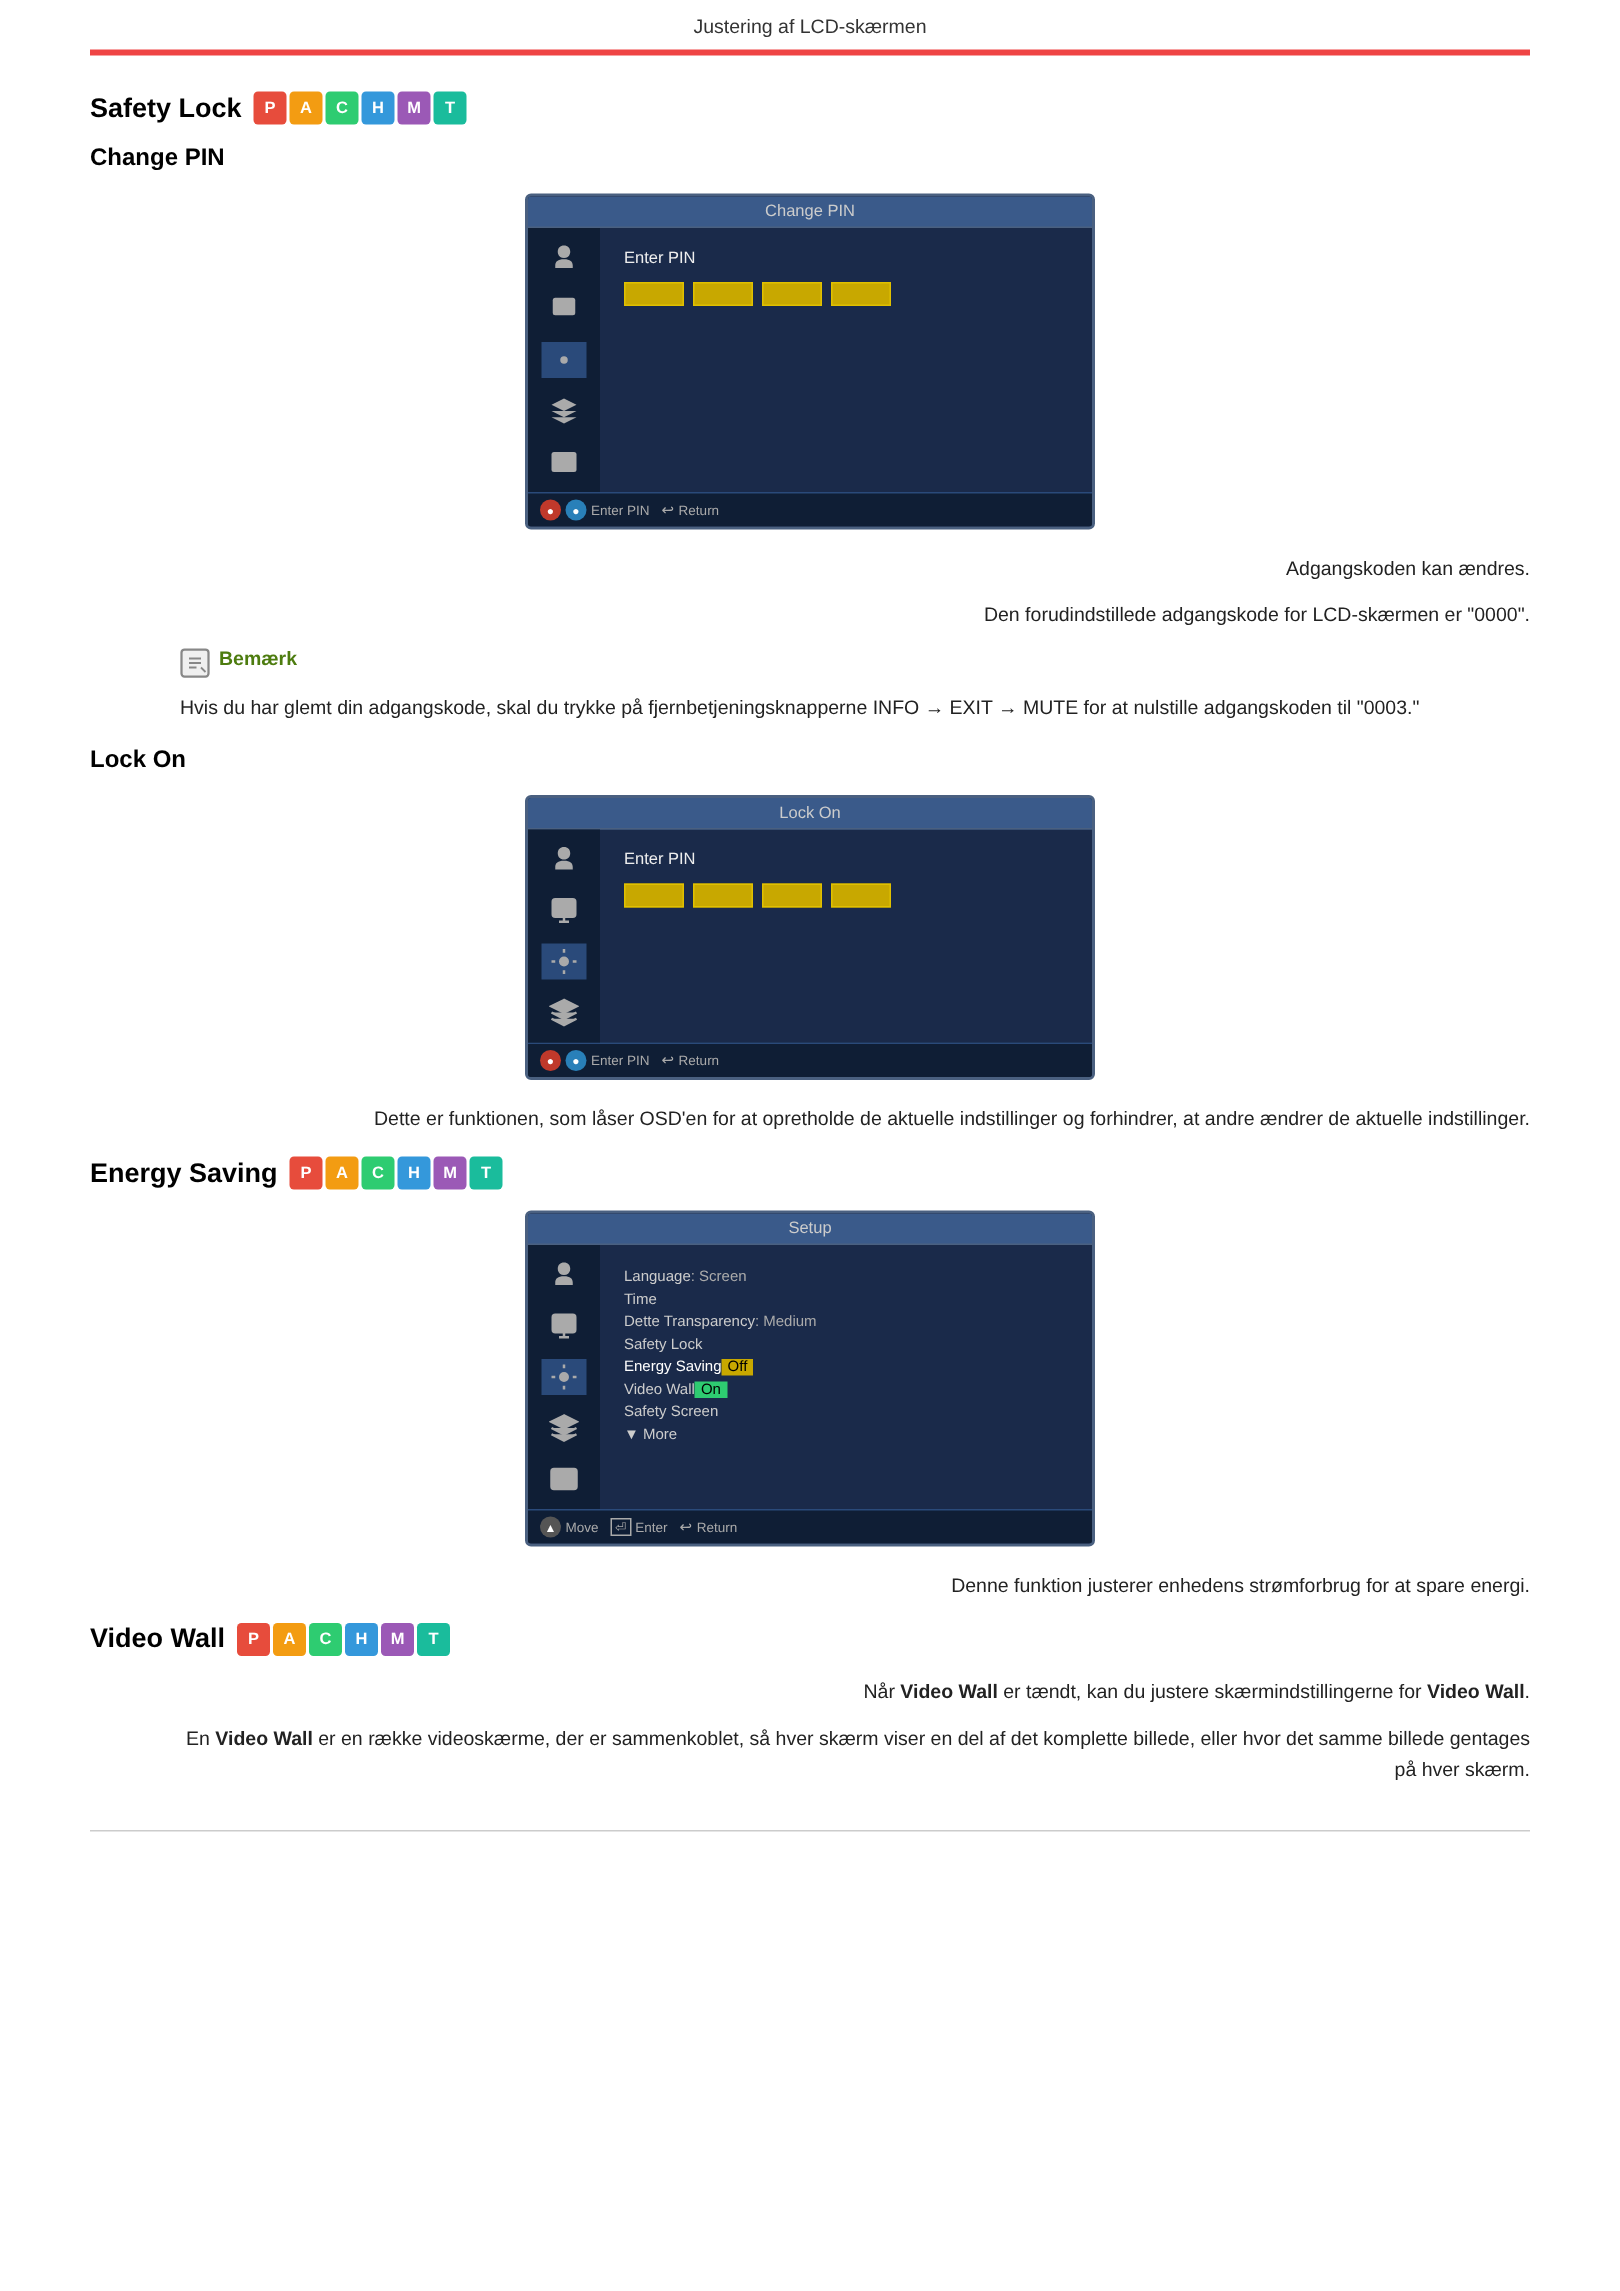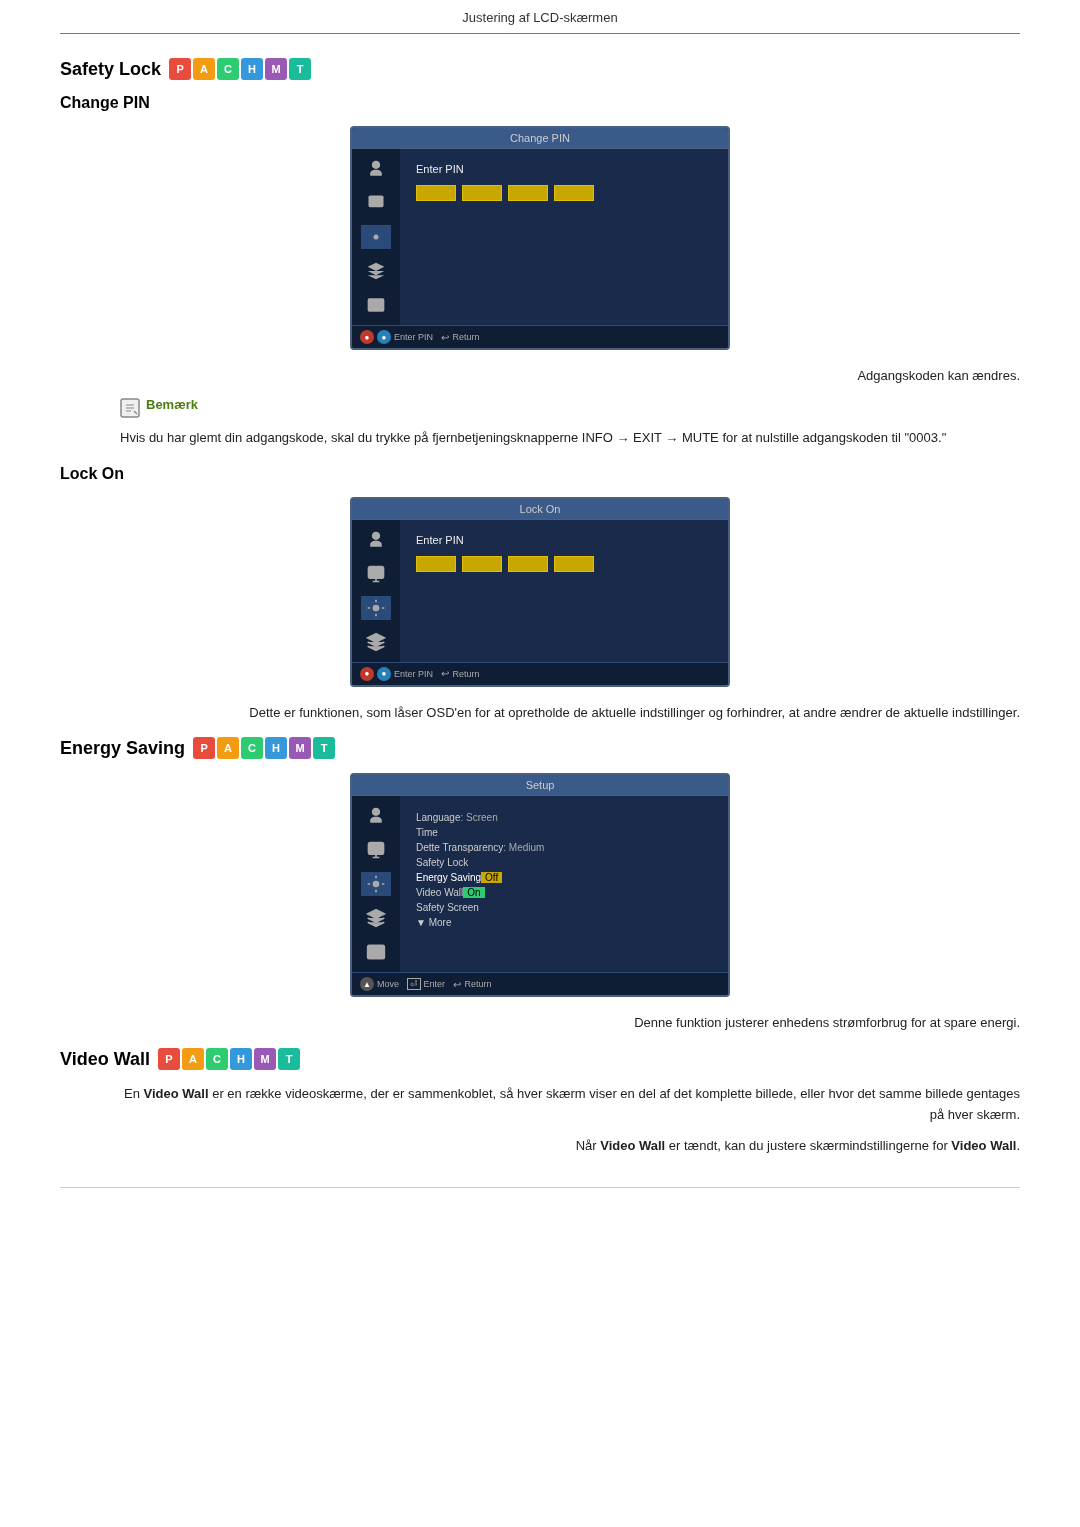--- a/index.html
+++ b/index.html
@@ -14,21 +14,21 @@
 
     .page-container {
       padding: 0 60px;
     }
 
     .page-title {
       text-align: center;
       font-size: 13px;
       color: #333;
       padding: 10px 0 8px;
-      border-bottom: 1px solid #ef4444;
+      border-bottom: 4px solid #ef4444;
       margin-bottom: 24px;
     }
 
     
     .section-heading {
       font-size: 18px;
       font-weight: bold;
       margin-bottom: 14px;
       display: flex;
       align-items: center;
@@ -353,20 +353,21 @@
           </div>
           <div class="footer-btn">
             <span class="footer-return-icon">↩</span>
             <span>Return</span>
           </div>
         </div>
       </div>
     </div>
 
     <div class="text-block">Adgangskoden kan ændres.</div>
+    <div class="text-block">Den forudindstillede adgangskode for LCD-skærmen er "0000".</div>
 
     <div class="note-block">
       <svg class="note-icon" viewBox="0 0 20 20" fill="none" xmlns="http://www.w3.org/2000/svg">
         <rect x="1" y="1" width="18" height="18" rx="2" stroke="#888" stroke-width="1.5" fill="#f0f0f0"></rect>
         <path d="M6 7h8M6 10h8M6 13h5" stroke="#888" stroke-width="1.2"></path>
         <path d="M14 13l3 3" stroke="#888" stroke-width="1.2"></path>
       </svg>
       <span class="note-label">Bemærk</span>
     </div>
     <div class="note-text">Hvis du har glemt din adgangskode, skal du trykke på fjernbetjeningsknapperne INFO → EXIT → MUTE for at nulstille adgangskoden til "0003."</div>
@@ -538,21 +539,21 @@
         <span class="badge badge-p">P</span>
         <span class="badge badge-a">A</span>
         <span class="badge badge-c">C</span>
         <span class="badge badge-h">H</span>
         <span class="badge badge-m">M</span>
         <span class="badge badge-t">T</span>
       </div>
     </div>
 
     <div class="text-block">
+      <span>Når </span><span class="bold">Video Wall</span><span> er tændt, kan du justere skærmindstillingerne for </span><span class="bold">Video Wall</span><span>.</span>
+    </div>
+    <div class="text-block">
       <span>En </span><span class="bold">Video Wall</span><span> er en række videoskærme, der er sammenkoblet, så hver skærm viser en del af det komplette billede, eller hvor det samme billede gentages på hver skærm.</span>
-    </div>
-    <div class="text-block">
-      <span>Når </span><span class="bold">Video Wall</span><span> er tændt, kan du justere skærmindstillingerne for </span><span class="bold">Video Wall</span><span>.</span>
     </div>
   </div>
 
   <div class="bottom-border"></div>
 </div>
 
 </body></html>

